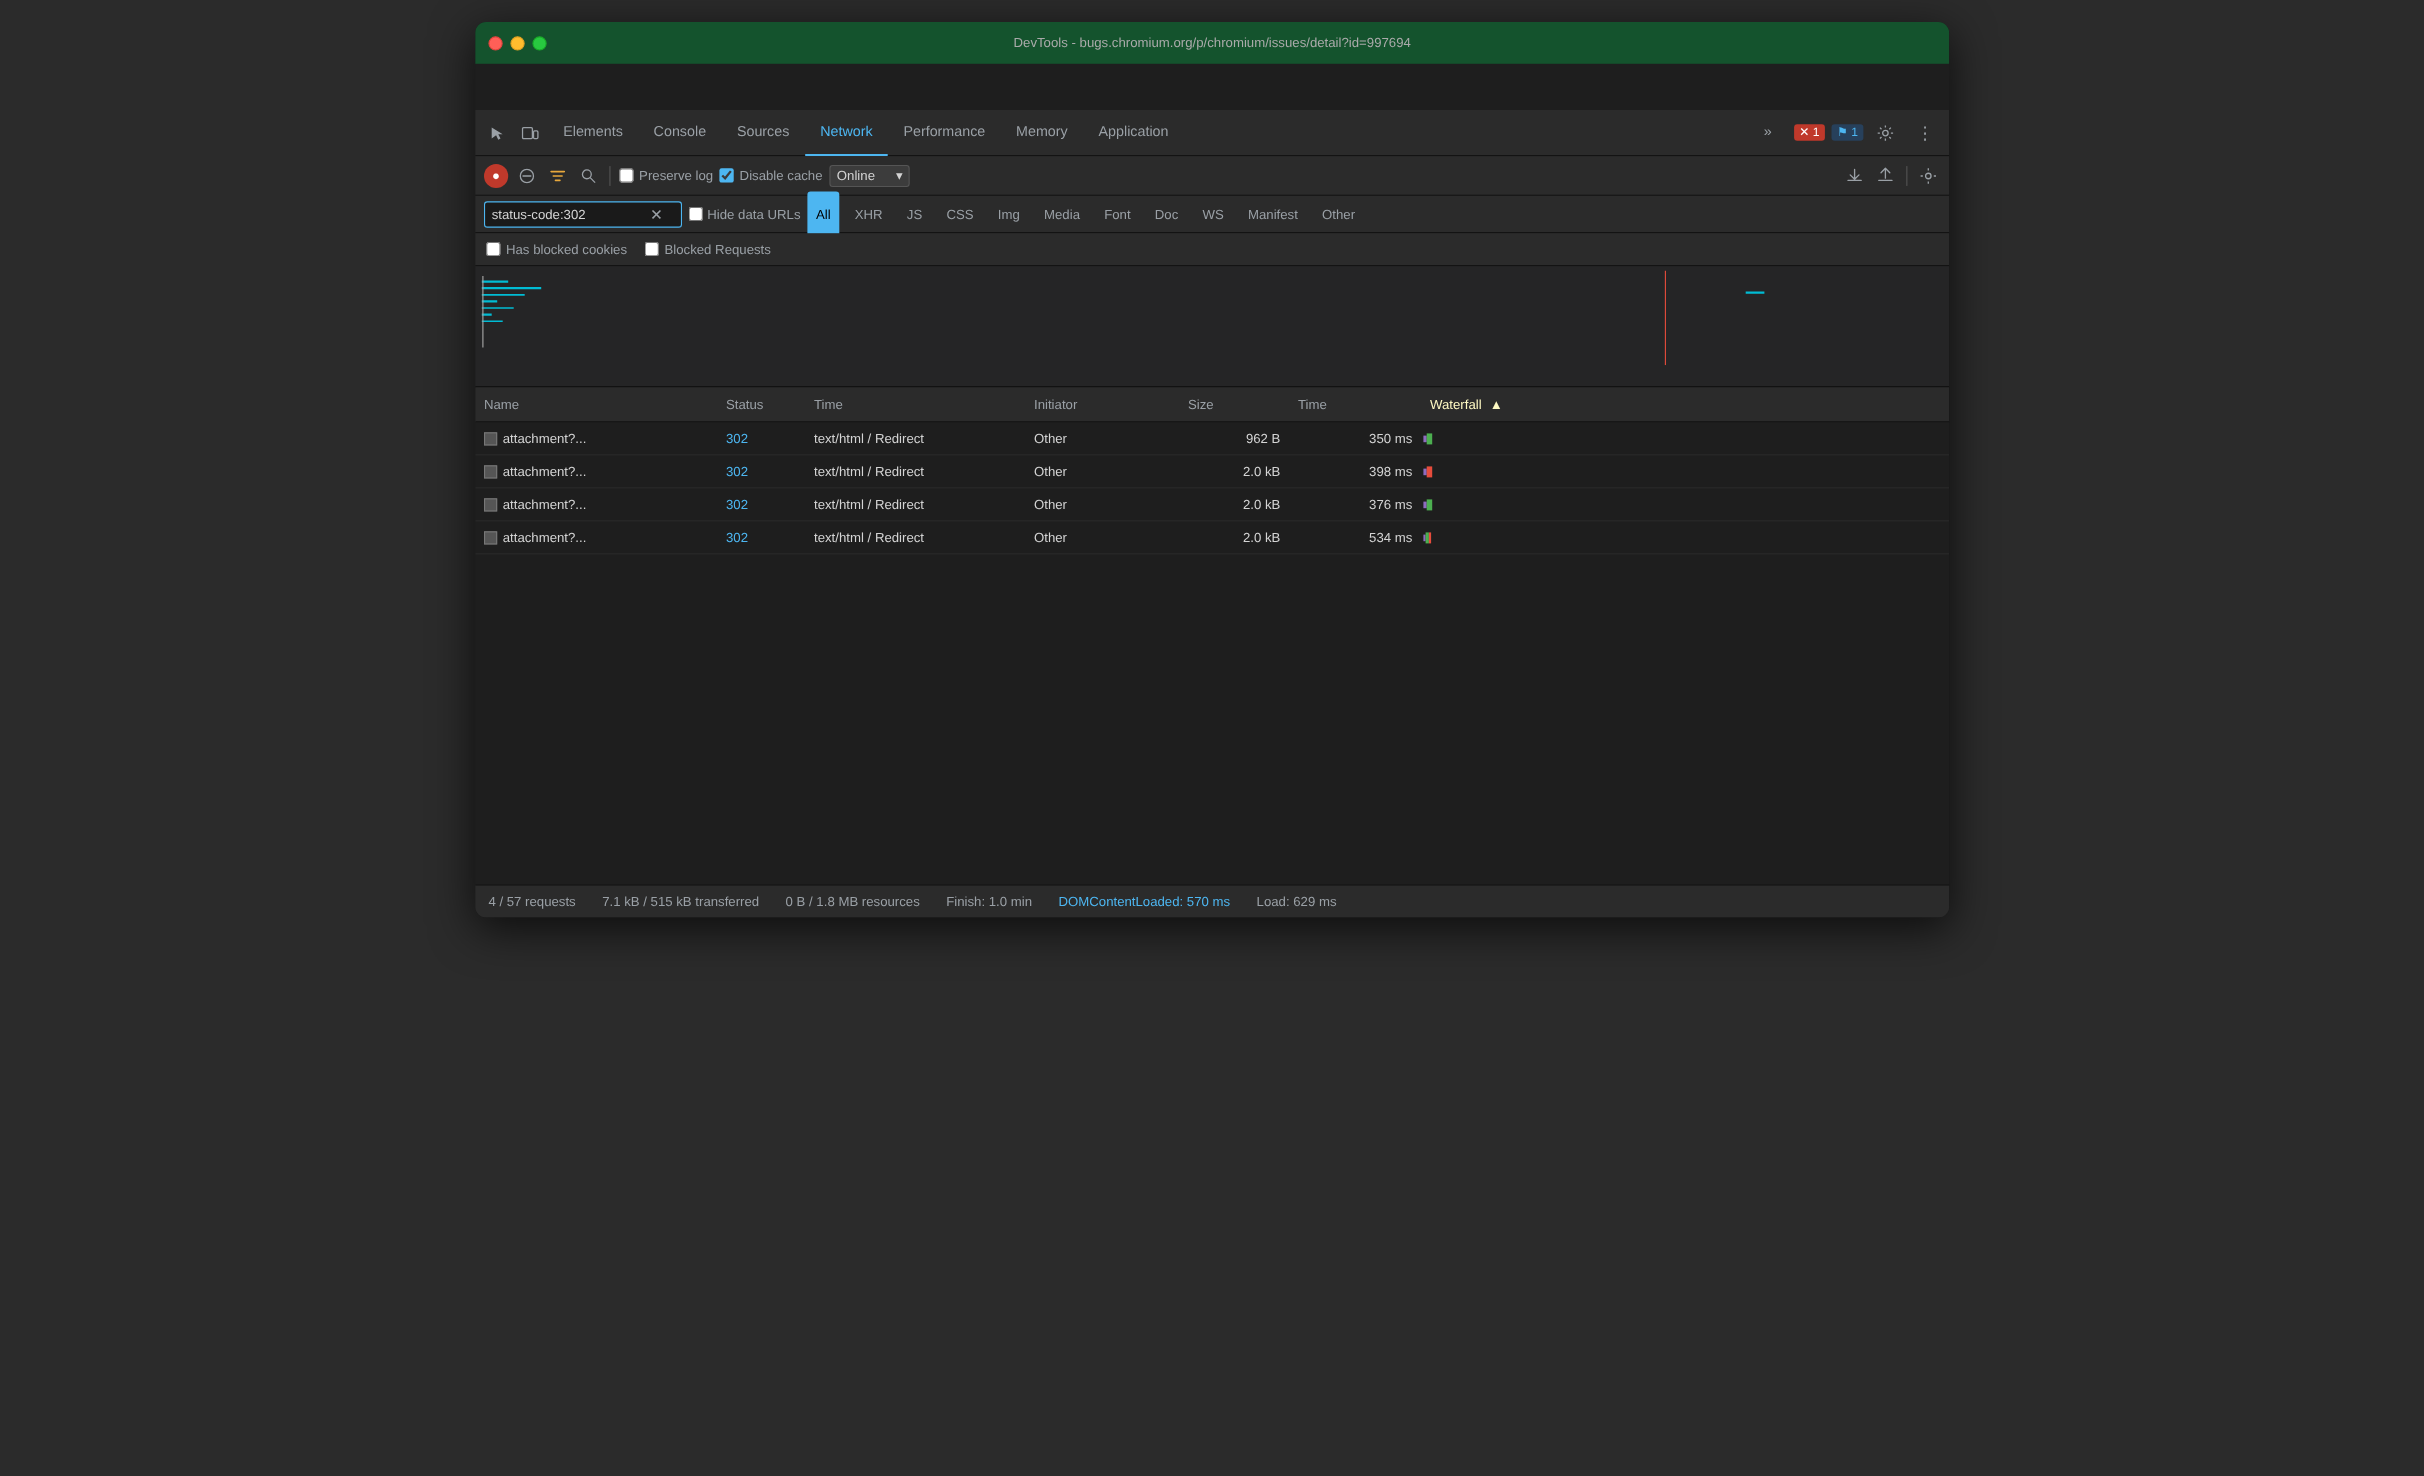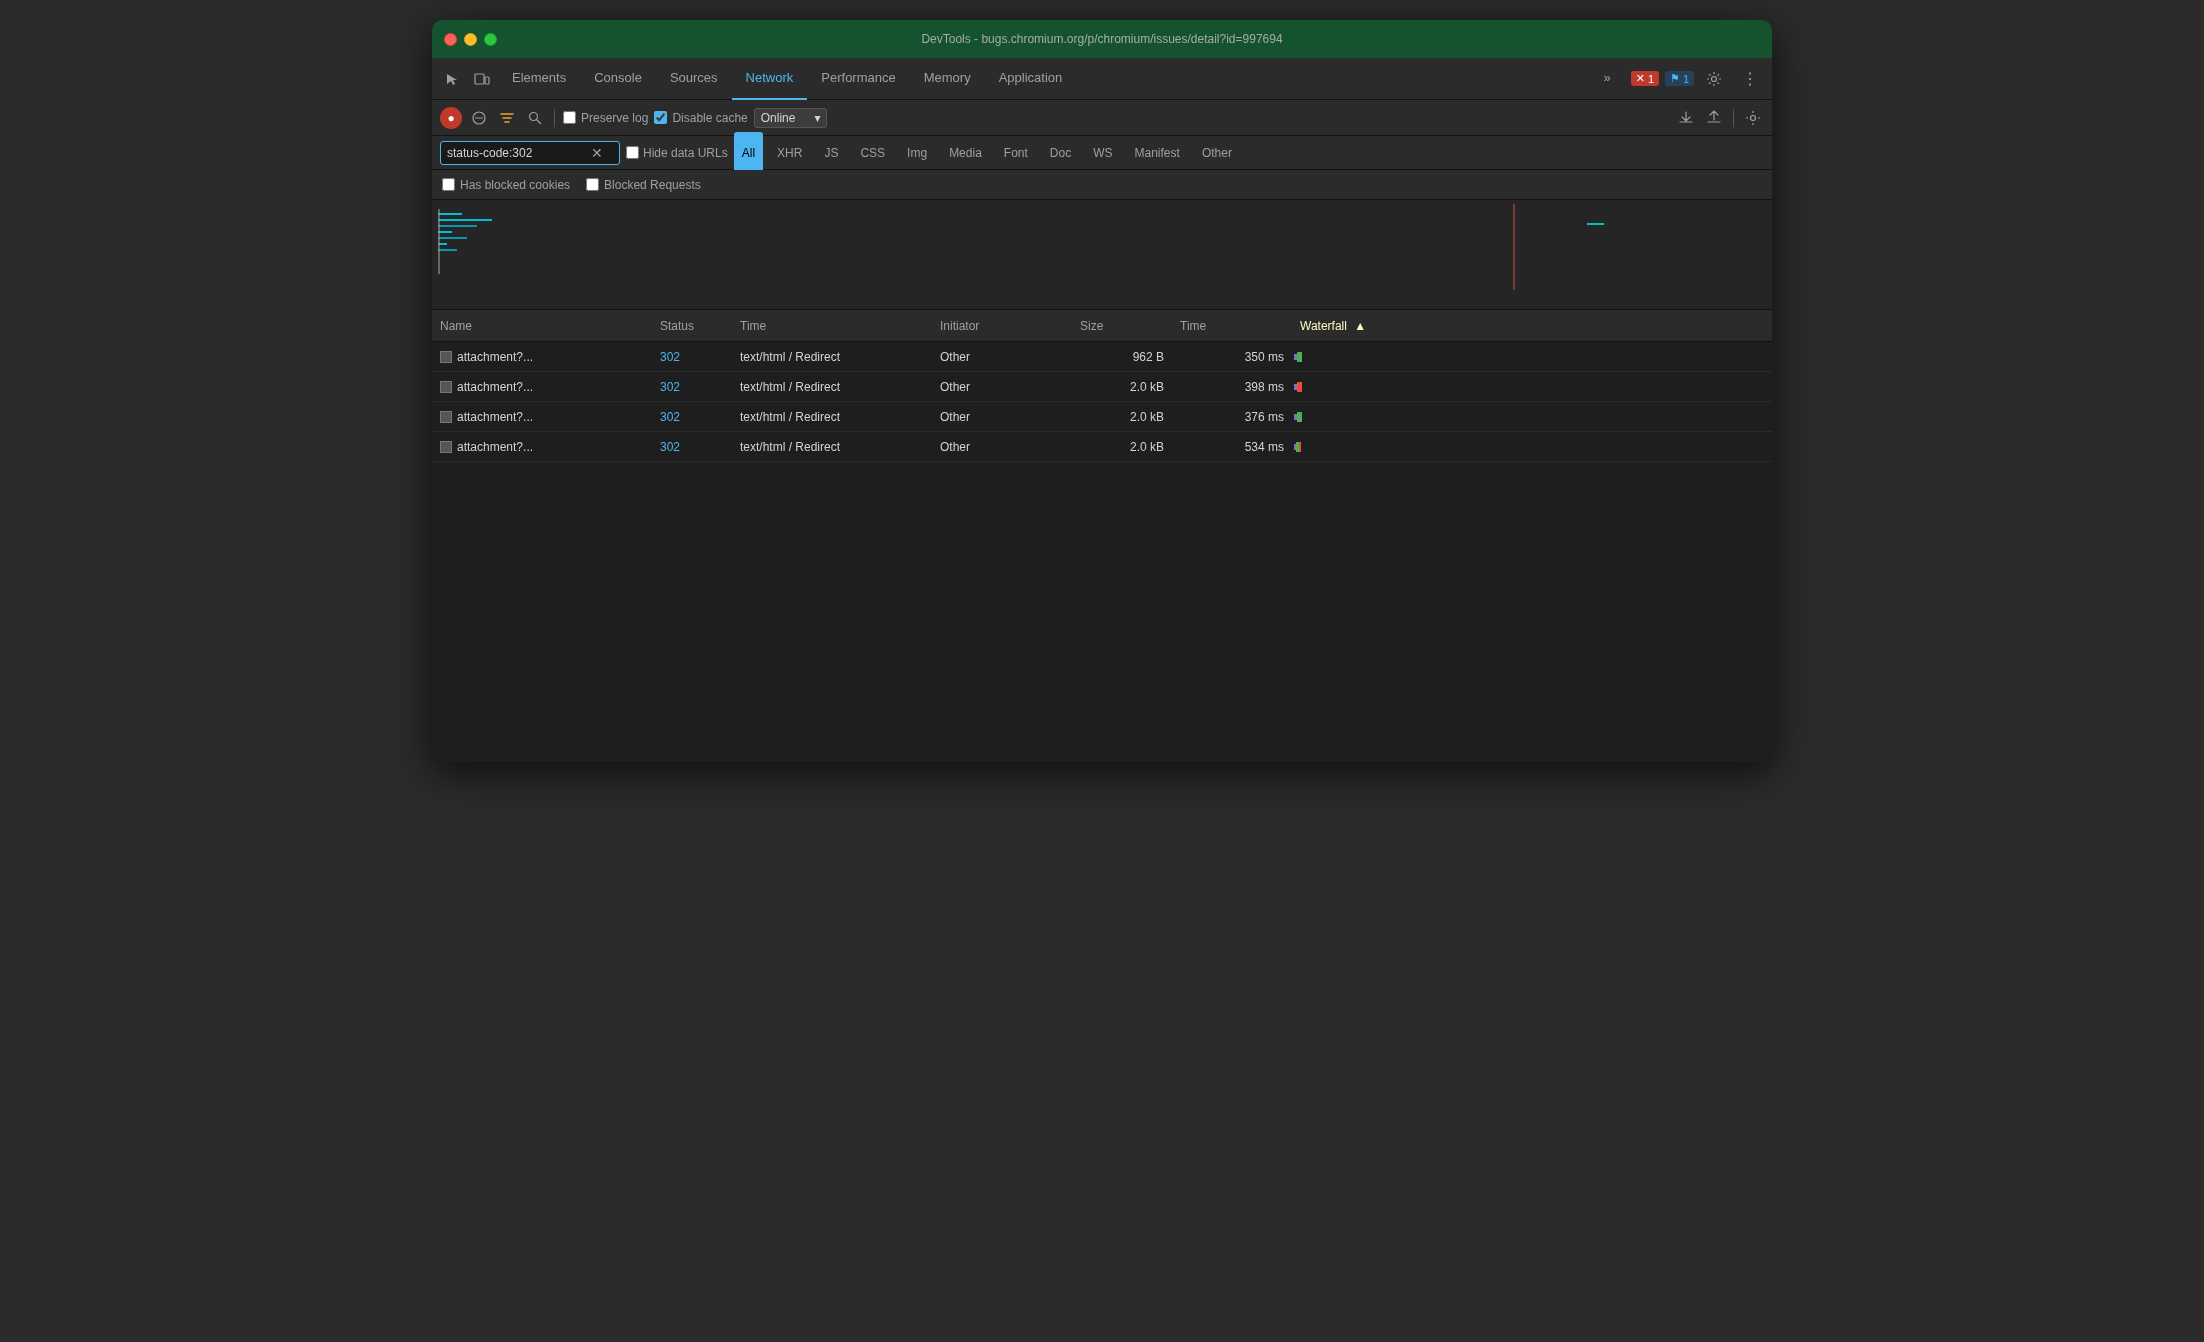--- a/index.html
+++ b/index.html
@@ -54,20 +54,21 @@
       font-size: 12px;
     }
     
     .devtools-tabs {
       background: #2b2b2b;
       display: flex;
       align-items: center;
       height: 42px;
       border-bottom: 1px solid #111;
       padding: 0 6px;
+      margin-top: 42px;
     }
     .devtools-icon-btn {
       width: 28px;
       height: 28px;
       display: flex;
       align-items: center;
       justify-content: center;
       cursor: pointer;
       color: #9aa0a6;
       font-size: 14px;
@@ -626,13 +627,21 @@
           <div style="width:2px; height:10px; background:#e74c3c; display:inline-block;"></div>
         </div>
       </div>
     </div>
 
     <div style="height: 300px;">
       
     </div>
   </div>
 
+  <div class="status-bar">
+    <span class="status-item">4 / 57 requests</span>
+    <span class="status-item">7.1 kB / 515 kB transferred</span>
+    <span class="status-item">0 B / 1.8 MB resources</span>
+    <span class="status-item">Finish: 1.0 min</span>
+    <span class="status-item status-dom">DOMContentLoaded: 570 ms</span>
+    <span class="status-item">Load: 629 ms</span>
+  </div>
 </div>
 
 </body></html>

